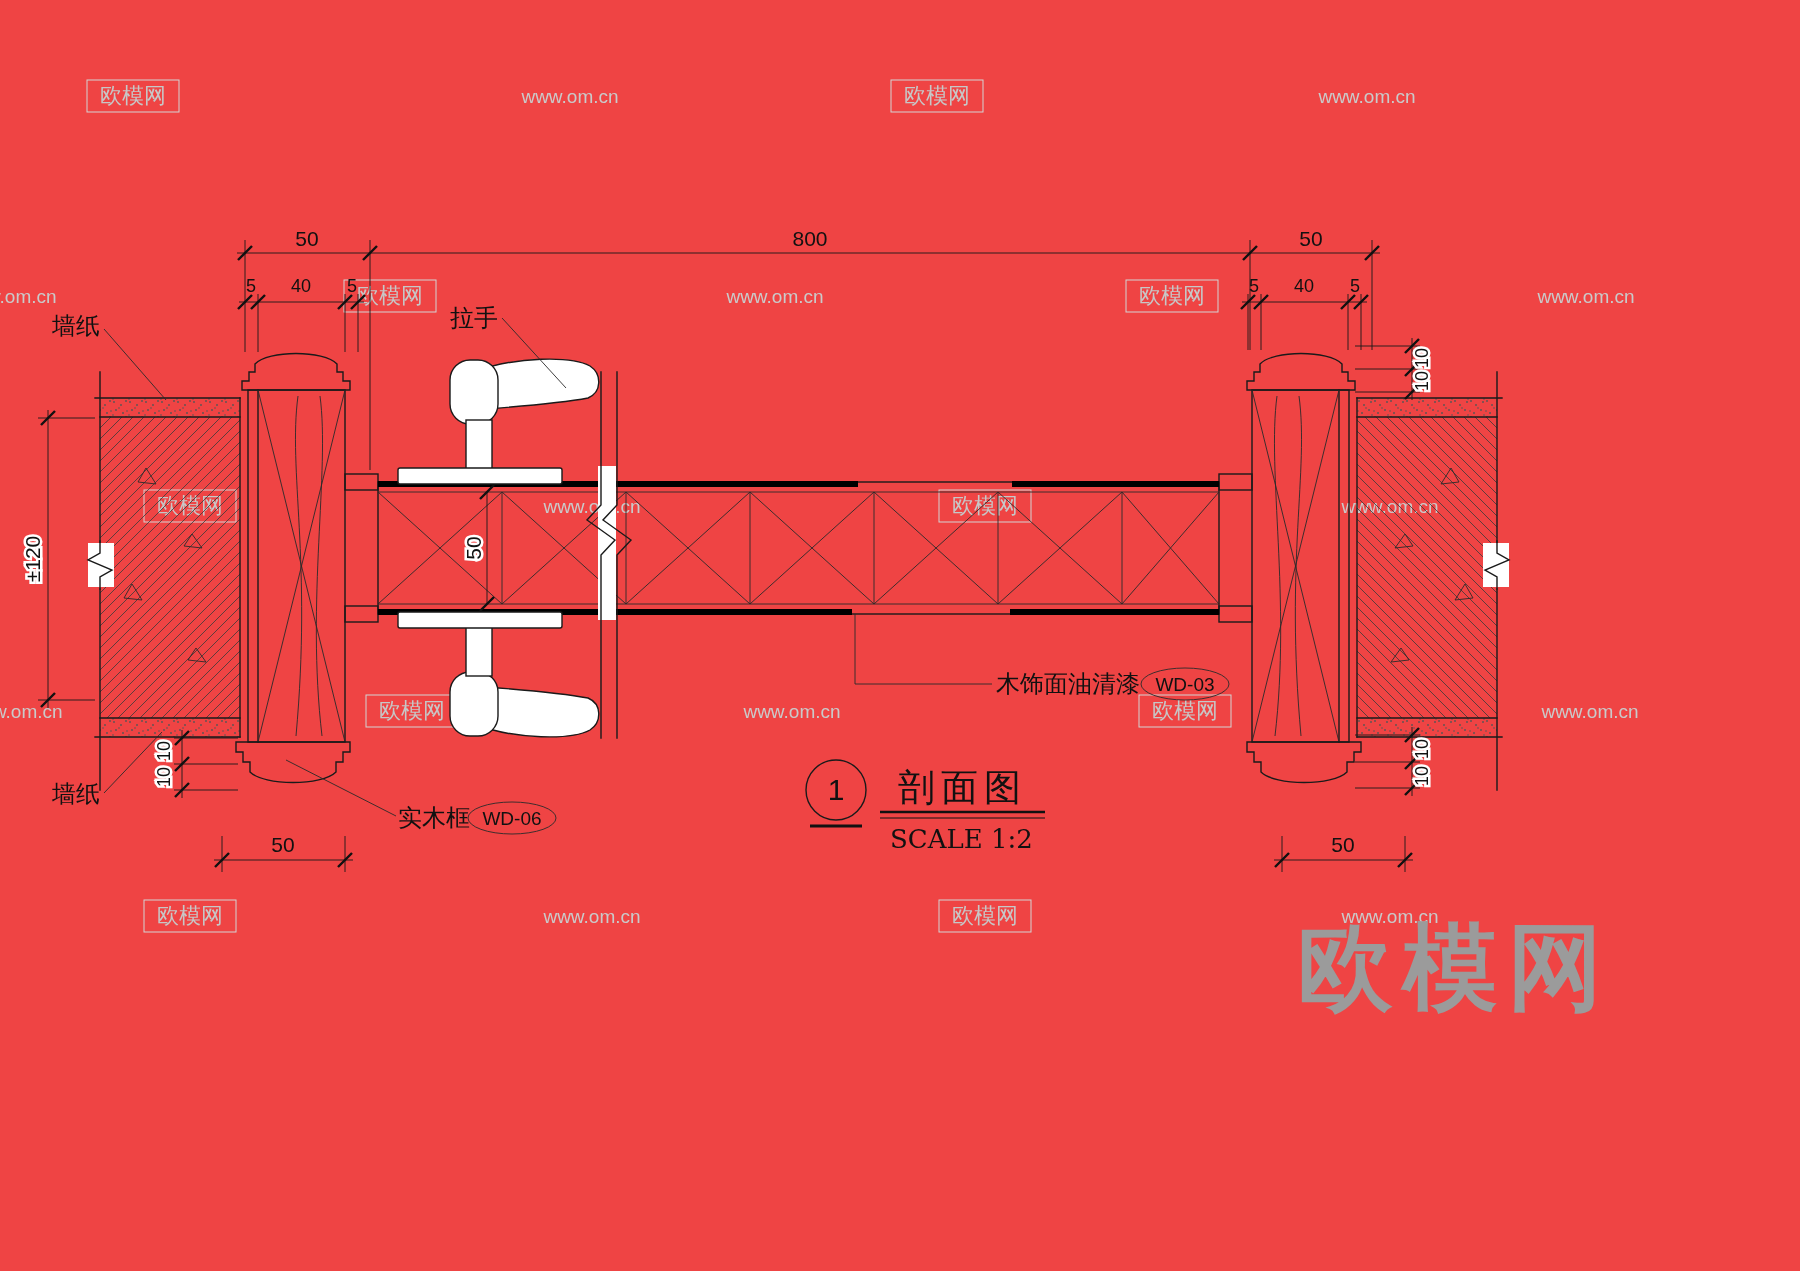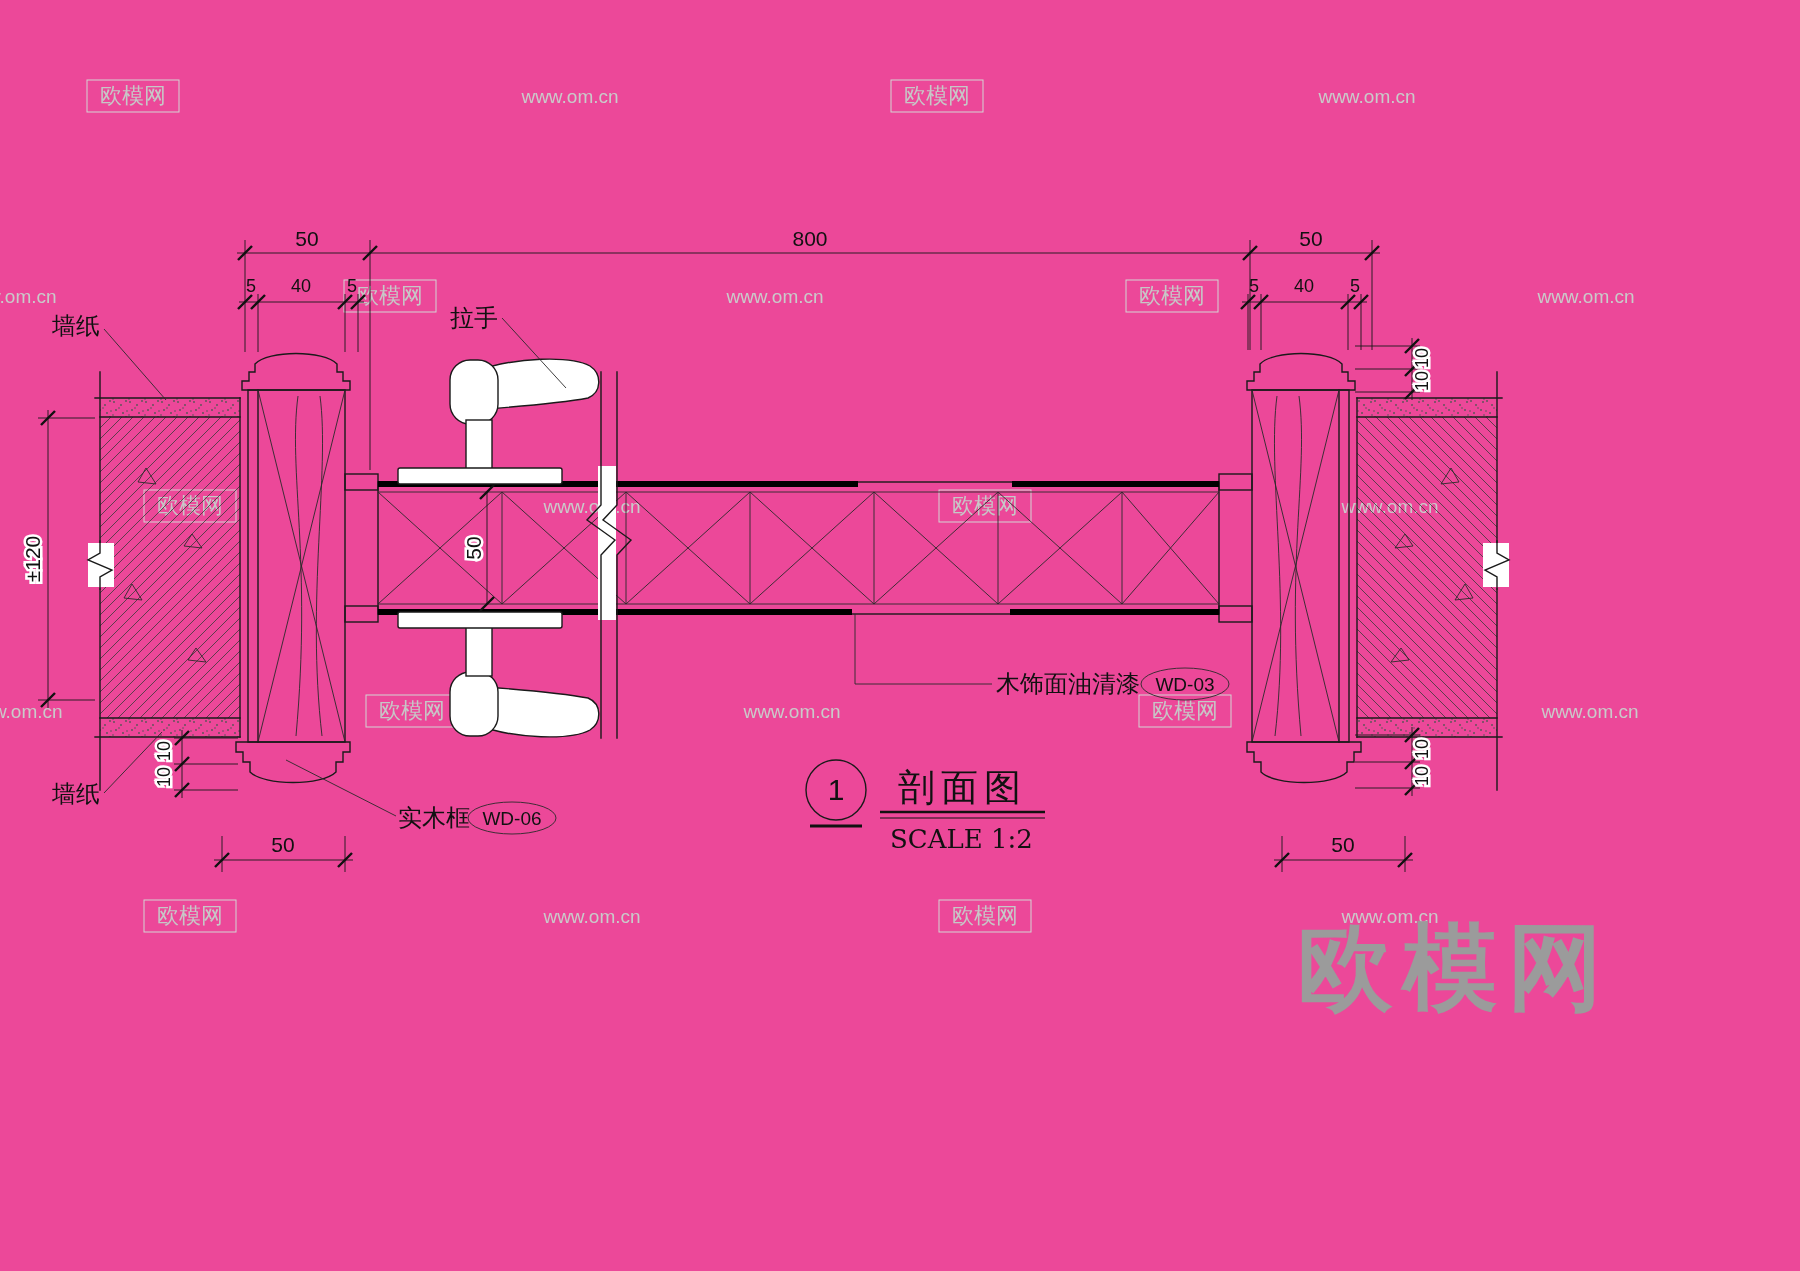--- a/index.html
+++ b/index.html
@@ -1,16 +1,16 @@
 <!DOCTYPE html>
 <html><head>
 <meta charset="utf-8">
 <style>
   html,body{margin:0;padding:0;background:#fff;}
-  .canvas{position:relative;width:1800px;height:1271px;background:#ec4899;overflow:hidden;
+  .canvas{position:relative;width:1800px;height:1271px;background:#ef4444;overflow:hidden;
           font-family:"Liberation Sans",sans-serif;}
   svg{display:block}
   .ln{stroke:#1a1a1a;stroke-width:1.4;fill:none;stroke-linecap:square}
   .lnthin{stroke:#2a2a2a;stroke-width:.9;fill:none}
   .dim{stroke:#1a1a1a;stroke-width:.9;fill:none}
   .tick{stroke:#111;stroke-width:2.4}
   .blackbar{fill:#000;stroke:none}
   .white{fill:#fff;stroke:#1a1a1a;stroke-width:1.4}
   .mask{fill:#fff;stroke:none}
   .dimtext{font:21px "Liberation Sans",sans-serif;fill:#111;text-anchor:middle}

